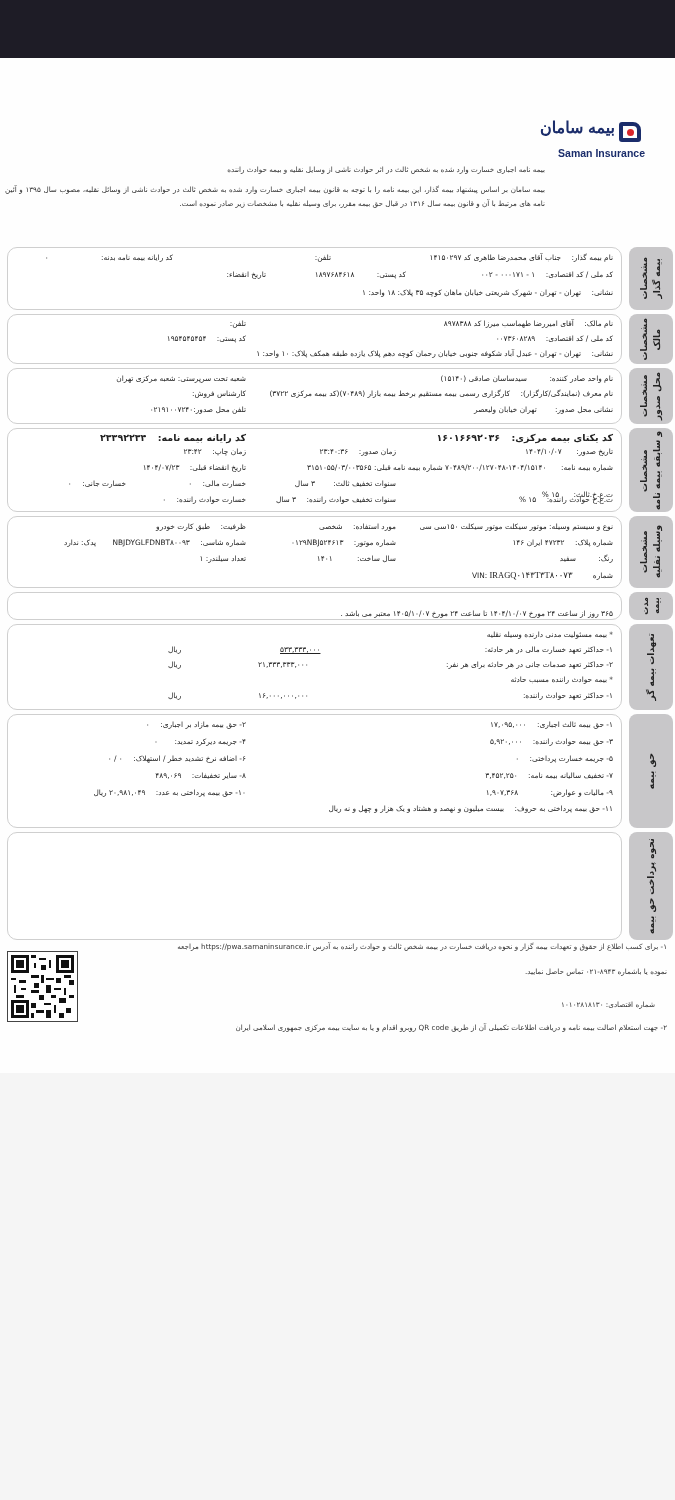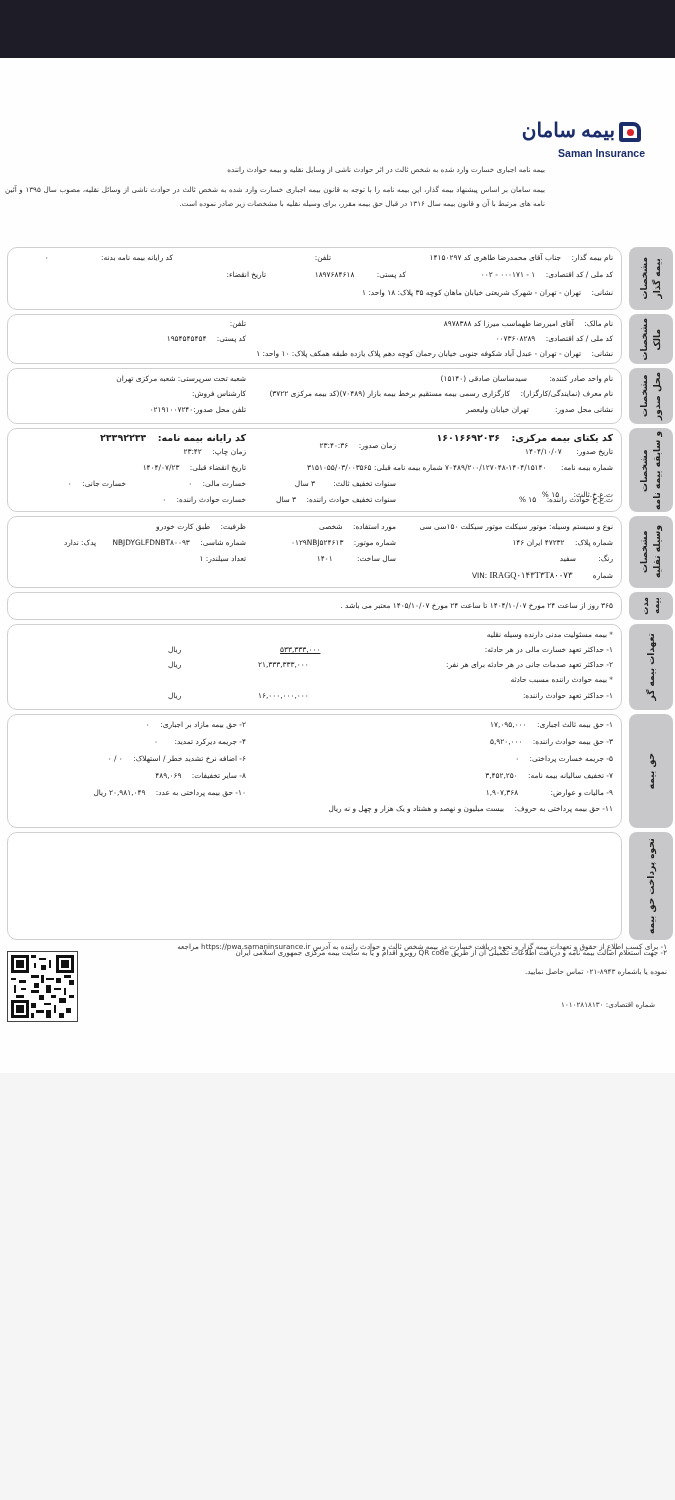--- a/index.html
+++ b/index.html
@@ -3,21 +3,21 @@
 <meta charset="utf-8">
 <style>
   * { box-sizing: border-box; margin: 0; padding: 0; }
   html, body { width: 675px; height: 1500px; background: #f5f5f5; overflow: hidden; }
   body { font-family: "DejaVu Sans", sans-serif; color: #222; position: relative; }
   .topbar { position: absolute; left: 0; top: 0; width: 675px; height: 58px; background: #1e1c26; }
   .page { position: absolute; left: 0; top: 58px; width: 675px; height: 1015px; background: #fefefe; }
   .logo { position: absolute; right: 28px; top: 118px; width: 92px; height: 46px; }
   .logo .mark { position: absolute; right: 6px; top: 4px; width: 22px; height: 20px; border: 4px solid #1b2d6b; border-radius: 3px 8px 3px 3px; }
   .logo .mark .dot { position: absolute; left: 4px; top: 3px; width: 7px; height: 7px; border-radius: 50%; background: #d9252a; }
-  .logo .fa { position: absolute; right: 32px; top: 0px; font-size: 20px; font-weight: bold; color: #1b2d6b; direction: rtl; white-space: nowrap; font-family: Liberation Serif, serif; }
+  .logo .fa { position: absolute; right: 32px; top: 0px; font-size: 16px; font-weight: bold; color: #1b2d6b; direction: rtl; white-space: nowrap; font-family: Liberation Sans, sans-serif; }
   .logo .en { position: absolute; right: 2px; top: 29px; font-size: 10.5px; color: #1b2d6b; font-weight: bold; white-space: nowrap; font-family: "Liberation Sans", sans-serif; }
   .intro1 { position: absolute; right: 130px; top: 165px; font-size: 7.2px; direction: rtl; white-space: nowrap; color: #333; }
   .intro2 { position: absolute; right: 130px; top: 183px; width: 540px; font-size: 7.2px; direction: rtl; line-height: 14px; color: #333; text-align: justify; }
 
   .section { position: absolute; left: 7px; width: 668px; }
   .sec-label { position: absolute; right: 2px; top: 0; width: 44px; height: 100%; background: #c8c7c9; border-radius: 8px; display: flex; align-items: center; justify-content: center; }
   .sec-label span { writing-mode: vertical-rl; transform: rotate(180deg); font-size: 9px; font-weight: bold; color: #222; line-height: 13px; text-align: center; direction: rtl; white-space: pre-line; }
   .sec-body { position: absolute; left: 0; top: 0; right: 53px; height: 100%; border: 1px solid #cfcfcf; border-radius: 10px; background: #fff; }
   .v { margin-right: 8px; }
   .row { position: absolute; direction: rtl; white-space: nowrap; font-size: 7.4px; }
@@ -75,35 +75,35 @@
 <div class="section" style="top:368px;height:56px;">
   <div class="sec-label">
       <span>مشخصات
 محل صدور</span>
     </div>
   <div class="sec-body">
     <div class="row" style="right:8px;top:5px;"><span>نام واحد صادر کننده:</span> <span class="v" style="margin-right:20px">سیدساسان صادقی (۱۵۱۴۰)</span></div>
     <div class="row" style="right:375px;top:5px;"><span>شعبه تحت سرپرستی:</span> <span>شعبه مرکزی تهران</span></div>
     <div class="row" style="right:8px;top:20px;"><span>نام معرف (نمایندگی/کارگزار):</span> <span class="v">کارگزاری رسمی بیمه مستقیم برخط بیمه بازار (۷۰۴۸۹)(کد بیمه مرکزی ۳۷۲۲)</span></div>
     <div class="row" style="right:375px;top:20px;"><span>کارشناس فروش:</span></div>
-    <div class="row" style="right:8px;top:36px;"><span>نشانی محل صدور:</span> <span class="v" style="margin-right:24px">تهران خیابان ولیعصر</span></div>
+    <div class="row" style="right:8px;top:36px;"><span>نشانی محل صدور:</span> <span class="v" style="margin-right:16px">تهران خیابان ولیعصر</span></div>
     <div class="row" style="right:375px;top:36px;"><span>تلفن محل صدور:</span><span>۰۲۱۹۱۰۰۷۲۴۰</span></div>
   </div>
 </div>
 
 <div class="section" style="top:428px;height:84px;">
   <div class="sec-label">
       <span>مشخصات
 و سابقه بیمه نامه</span>
     </div>
   <div class="sec-body">
     <div class="row" style="right:8px;top:3px;font-size:9.5px;font-weight:bold;"><span>کد یکتای بیمه مرکزی:</span> <span class="v">۱۶۰۱۶۶۹۲۰۳۶</span></div>
     <div class="row" style="right:375px;top:3px;font-size:9.5px;font-weight:bold;"><span>کد رایانه بیمه نامه:</span> <span class="v">۲۳۳۹۲۲۳۴</span></div>
     <div class="row" style="right:8px;top:18px;"><span>تاریخ صدور:</span> <span class="v" style="margin-right:12px">۱۴۰۴/۱۰/۰۷</span></div>
-    <div class="row" style="right:225px;top:12px;text-align:center;"><span>زمان صدور:</span> <span class="v">۲۳:۴۰:۳۶</span></div>
+    <div class="row" style="right:225px;top:18px;text-align:center;"><span>زمان صدور:</span> <span class="v">۲۳:۴۰:۳۶</span></div>
     <div class="row" style="right:375px;top:18px;"><span>زمان چاپ:</span> <span class="v">۲۳:۴۲</span></div>
     <div class="row" style="right:8px;top:34px;"><span>شماره بیمه نامه:</span> <span class="v" style="margin-right:12px">۱۴۰۴/۱۵۱۴۰-۷۰۴۸۹/۲۰۰/۱۲۷۰۴۸</span> <span>شماره بیمه نامه قبلی:</span> <span>۳۱۵۱۰۵۵/۰۳/۰۰۳۵۶۵</span></div>
     <div class="row" style="right:375px;top:34px;"><span>تاریخ انقضاء قبلی:</span> <span class="v">۱۴۰۴/۰۷/۲۳</span></div>
     <div class="row" style="right:8px;top:50px;margin-top:11px;"><span>ت.ع.خ.ثالث:</span> <span class="v" style="margin-right:12px">۱۵ %</span></div>
     <div class="row" style="right:225px;top:50px;"><span>سنوات تخفیف ثالث:</span> <span class="v" style="margin-right:16px">۳ سال</span></div>
     <div class="row" style="right:375px;top:50px;"><span>خسارت مالی:</span> <span class="v">۰</span></div>
     <div class="row" style="right:495px;top:50px;"><span>خسارت جانی:</span> <span class="v">۰</span></div>
     <div class="row" style="right:8px;top:66px;"><span>ت.ع.خ حوادث راننده:</span> <span class="v">۱۵ %</span></div>
     <div class="row" style="right:225px;top:66px;"><span>سنوات تخفیف حوادث راننده:</span> <span class="v">۳ سال</span></div>
     <div class="row" style="right:375px;top:66px;"><span>خسارت حوادث راننده:</span> <span class="v">۰</span></div>
@@ -128,21 +128,21 @@
     <div class="row" style="right:8px;top:53px;"><span>شماره VIN:</span> <span class="v" style="margin-right:18px;font-family:'Liberation Serif',serif;font-size:8.5px;">IRAGQ۰۱۴۳T۳T۸۰۰۷۳</span></div>
   </div>
 </div>
 
 <div class="section" style="top:592px;height:28px;">
   <div class="sec-label">
       <span style="font-size:8px;line-height:11px;">مدت
 بیمه</span>
     </div>
   <div class="sec-body">
-    <div class="row" style="right:8px;top:8px;">۳۶۵ روز از ساعت ۲۴ مورخ ۱۴۰۴/۱۰/۰۷ تا ساعت ۲۴ مورخ ۱۴۰۵/۱۰/۰۷ معتبر می باشد .</div>
+    <div class="row" style="right:8px;top:16px;">۳۶۵ روز از ساعت ۲۴ مورخ ۱۴۰۴/۱۰/۰۷ تا ساعت ۲۴ مورخ ۱۴۰۵/۱۰/۰۷ معتبر می باشد .</div>
   </div>
 </div>
 
 <div class="section" style="top:624px;height:86px;">
   <div class="sec-label">
       <span>تعهدات بیمه گر</span>
     </div>
   <div class="sec-body">
     <div class="row" style="right:8px;top:5px;">* بیمه مسئولیت مدنی دارنده وسیله نقلیه</div>
     <div class="row" style="right:8px;top:20px;">۱- حداکثر تعهد خسارت مالی در هر حادثه:</div>
@@ -227,14 +227,14 @@
         <rect x="22" y="21" width="2" height="2"></rect>
         <rect x="10" y="22" width="3" height="1"></rect>
       <rect x="14" y="22" width="2" height="3"></rect>
         <rect x="19" y="23" width="2" height="2"></rect>
         <rect x="8" y="23" width="1" height="2"></rect>
     </g>
   </svg>
 </div>
 <div class="footnote" style="top:942px;">۱- برای کسب اطلاع از حقوق و تعهدات بیمه گزار و نحوه دریافت خسارت در بیمه شخص ثالث و حوادث راننده به آدرس https://pwa.samaninsurance.ir مراجعه</div>
 <div class="footnote" style="top:967px;">نموده یا باشماره ۸۹۴۳-۰۲۱ تماس حاصل نمایید.</div>
-<div class="footnote" style="top:948px;">۲- جهت استعلام اصالت بیمه نامه و دریافت اطلاعات تکمیلی آن از طریق QR code روبرو اقدام و یا به سایت بیمه مرکزی جمهوری اسلامی ایران</div>
+<div class="footnote" style="top:1023px;">۲- جهت استعلام اصالت بیمه نامه و دریافت اطلاعات تکمیلی آن از طریق QR code روبرو اقدام و یا به سایت بیمه مرکزی جمهوری اسلامی ایران</div>
 <div class="footnote" style="top:1000px;right:20px;"><span>شماره اقتصادی:</span> <span>۱۰۱۰۲۸۱۸۱۳۰</span></div>
 
 </body></html>

